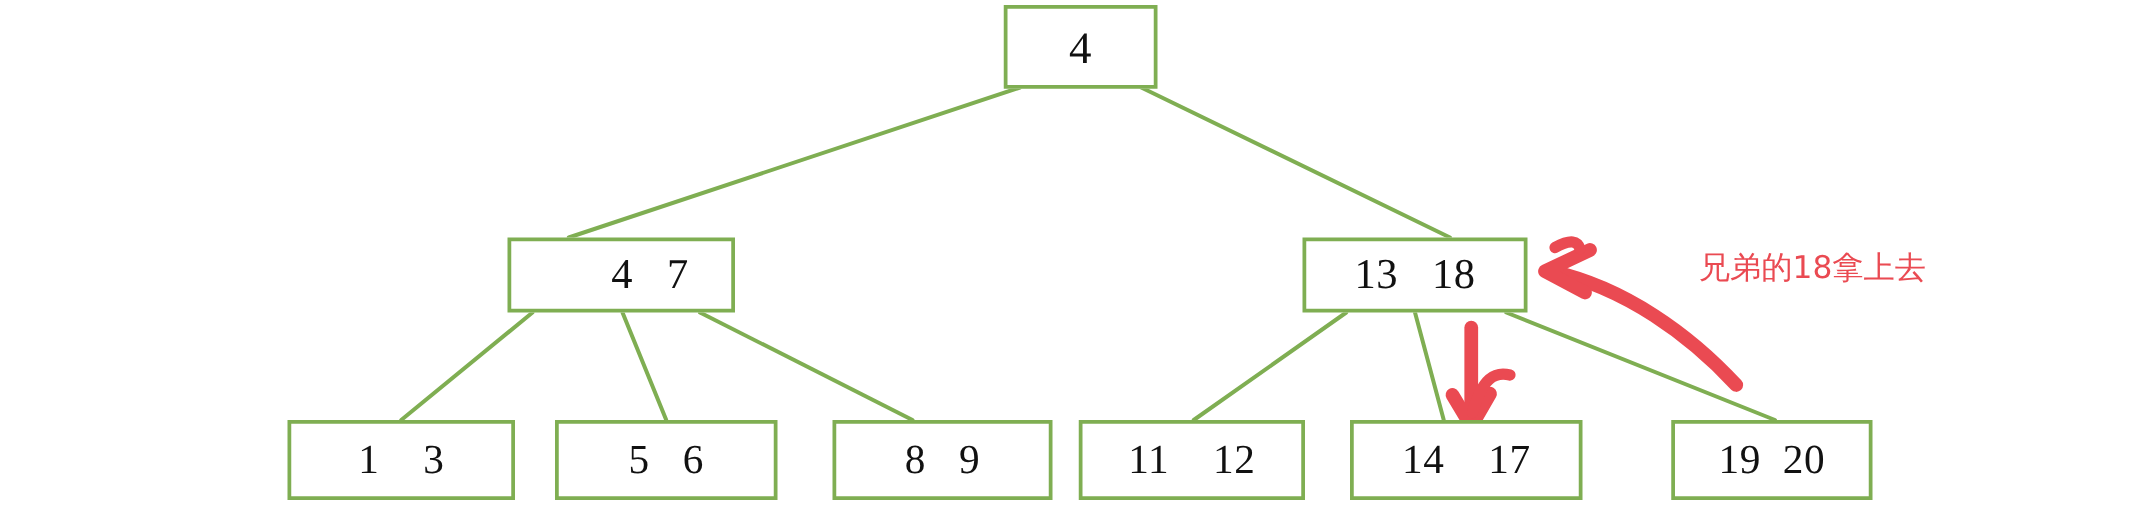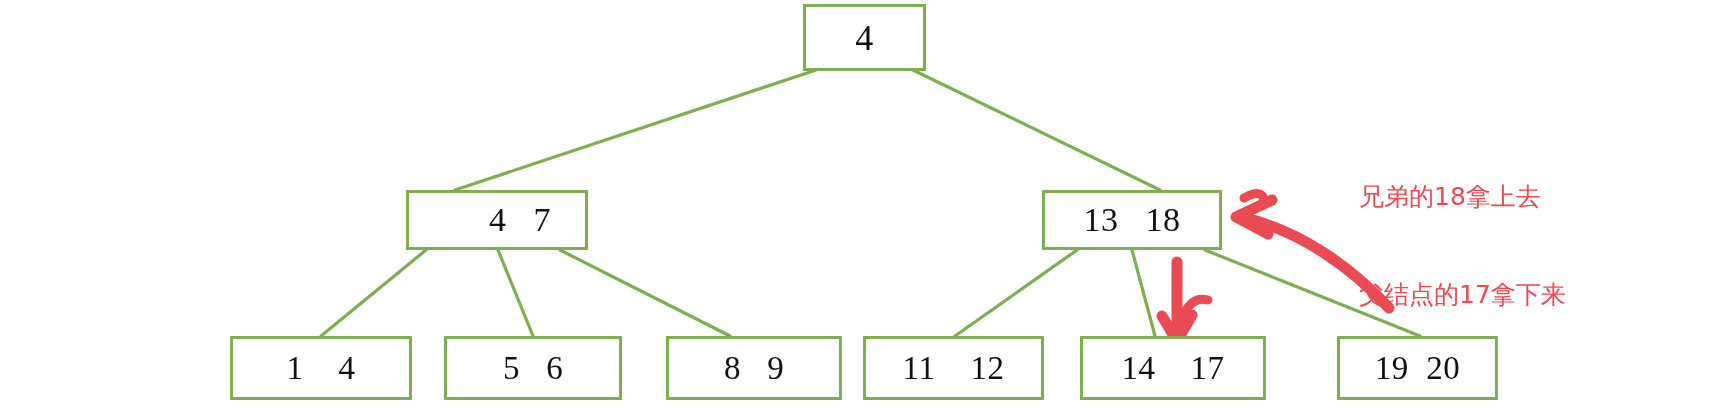--- a/index.html
+++ b/index.html
@@ -80,26 +80,25 @@
           <path d="M 1272 200 L 1236 217 L 1268 234" fill="none" stroke="#ea4a52" stroke-width="11" stroke-linecap="round" stroke-linejoin="round"></path>
           <path d="M 1244 198 C 1257 191 1262 193 1264 199" fill="none" stroke="#ea4a52" stroke-width="9" stroke-linecap="round" stroke-linejoin="round"></path>
         </g>
       </g>
   </svg>
 
   <div id="node-layer">
       <div class="node" style="left: 803px; top: 4px; width: 123px; height: 67px; border-color: rgb(127, 174, 82); color: rgb(17, 17, 17);"><span class="node-label" style="font-size: 36px;">4</span></div>
       <div class="node" style="left: 406px; top: 190px; width: 182px; height: 60px; border-color: rgb(127, 174, 82); color: rgb(17, 17, 17);"><span class="node-label" style="font-size: 34px; margin-left: 46px;">4   7</span></div>
       <div class="node" style="left: 1042px; top: 190px; width: 180px; height: 60px; border-color: rgb(127, 174, 82); color: rgb(17, 17, 17); font-family: Liberation Serif, serif;"><span class="node-label" style="font-size: 34px;">13   18</span></div>
-      <div class="node" style="left: 230px; top: 336px; width: 182px; height: 64px; border-color: rgb(127, 174, 82); color: rgb(17, 17, 17);"><span class="node-label" style="font-size: 33px;">1    4</span></div>
+      <div class="node" style="left: 230px; top: 336px; width: 182px; height: 64px; border-color: rgb(127, 174, 82); color: rgb(17, 17, 17);"><span class="node-label" style="font-size: 33px;">1    3</span></div>
       <div class="node" style="left: 444px; top: 336px; width: 178px; height: 64px; border-color: rgb(127, 174, 82); color: rgb(17, 17, 17);"><span class="node-label" style="font-size: 33px;">5   6</span></div>
       <div class="node" style="left: 642px; top: 336px; width: 176px; height: 64px; border-color: rgb(127, 174, 82); color: rgb(17, 17, 17); margin-left: 24px;"><span class="node-label" style="font-size: 33px;">8   9</span></div>
       <div class="node" style="left: 863px; top: 336px; width: 181px; height: 64px; border-color: rgb(127, 174, 82); color: rgb(17, 17, 17);"><span class="node-label" style="font-size: 33px;">11    12</span></div>
       <div class="node" style="left: 1080px; top: 336px; width: 186px; height: 64px; border-color: rgb(127, 174, 82); color: rgb(17, 17, 17);"><span class="node-label" style="font-size: 33px;">14    17</span></div>
       <div class="node" style="left: 1337px; top: 336px; width: 161px; height: 64px; border-color: rgb(127, 174, 82); color: rgb(17, 17, 17); text-align: center;"><span class="node-label" style="font-size: 33px;">19  20</span></div>
     </div>
 
-  <div class="annotation" id="annotation" style="left: 1359px; top: 116px; color: rgb(234, 74, 82);">
+  <div class="annotation" id="annotation" style="left: 1359px; top: 133px; color: rgb(234, 74, 82);">
     <div>兄弟的18拿上去</div>
-    <div>父结点的17拿下来</div>
   </div>
 
 </div>
 
 </body></html>

